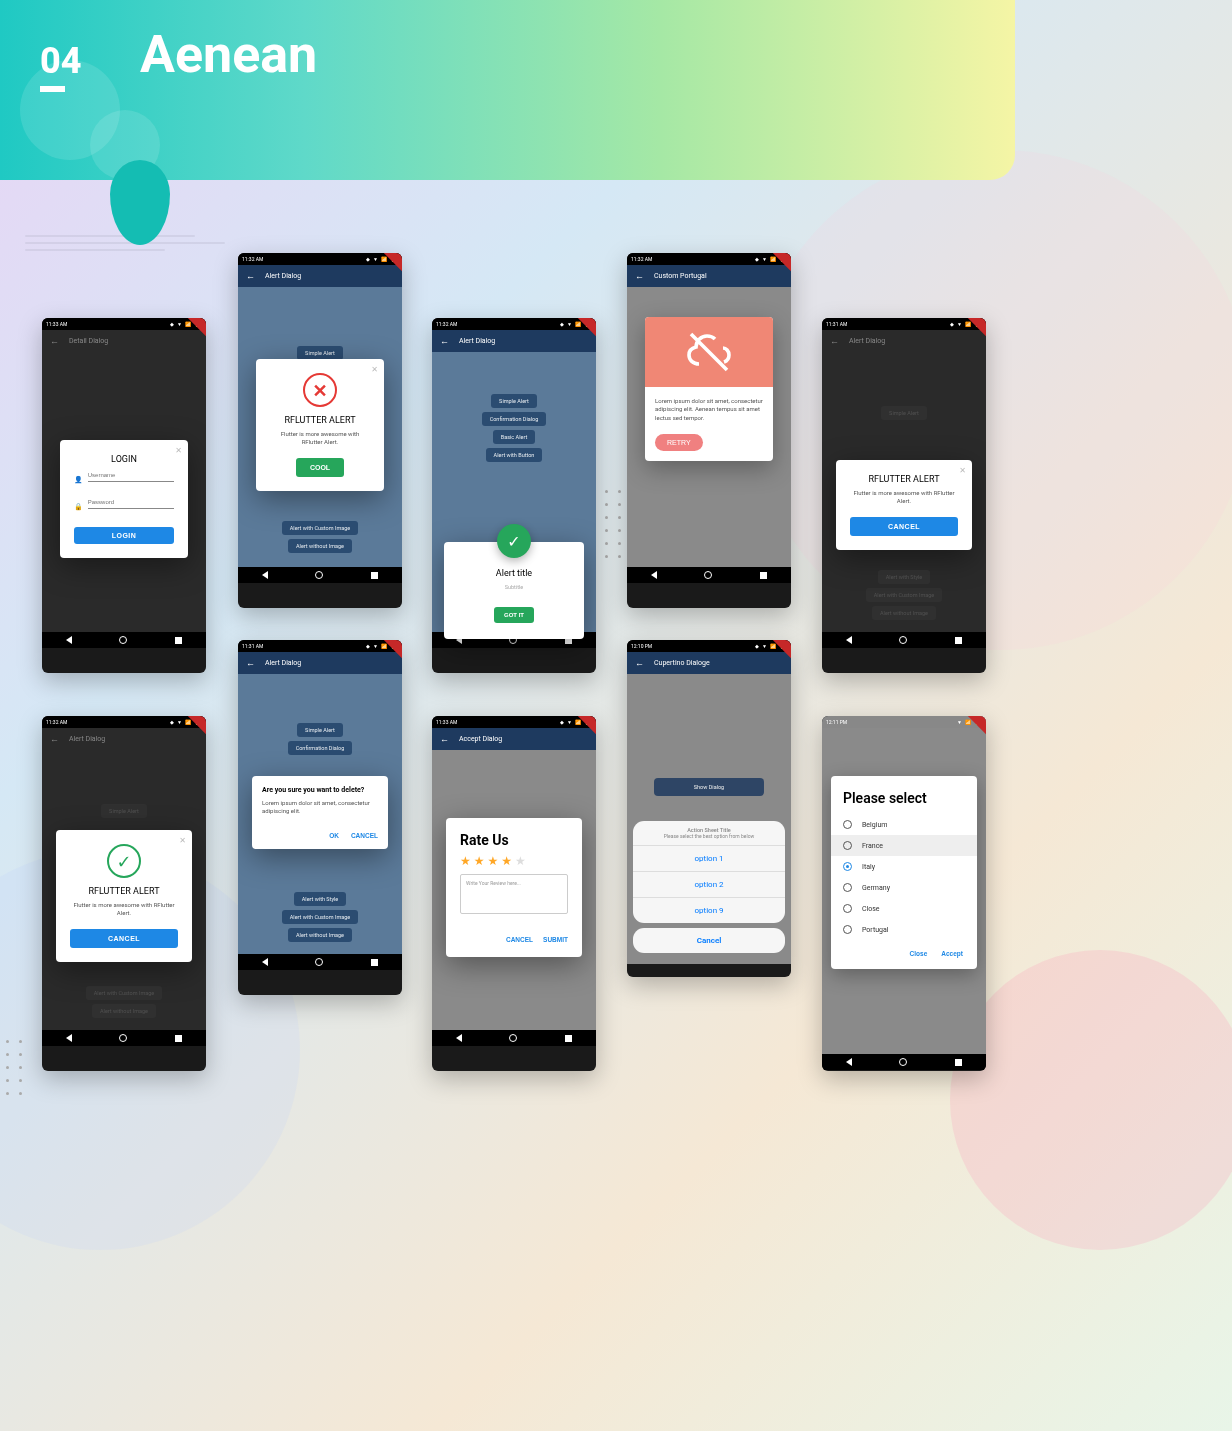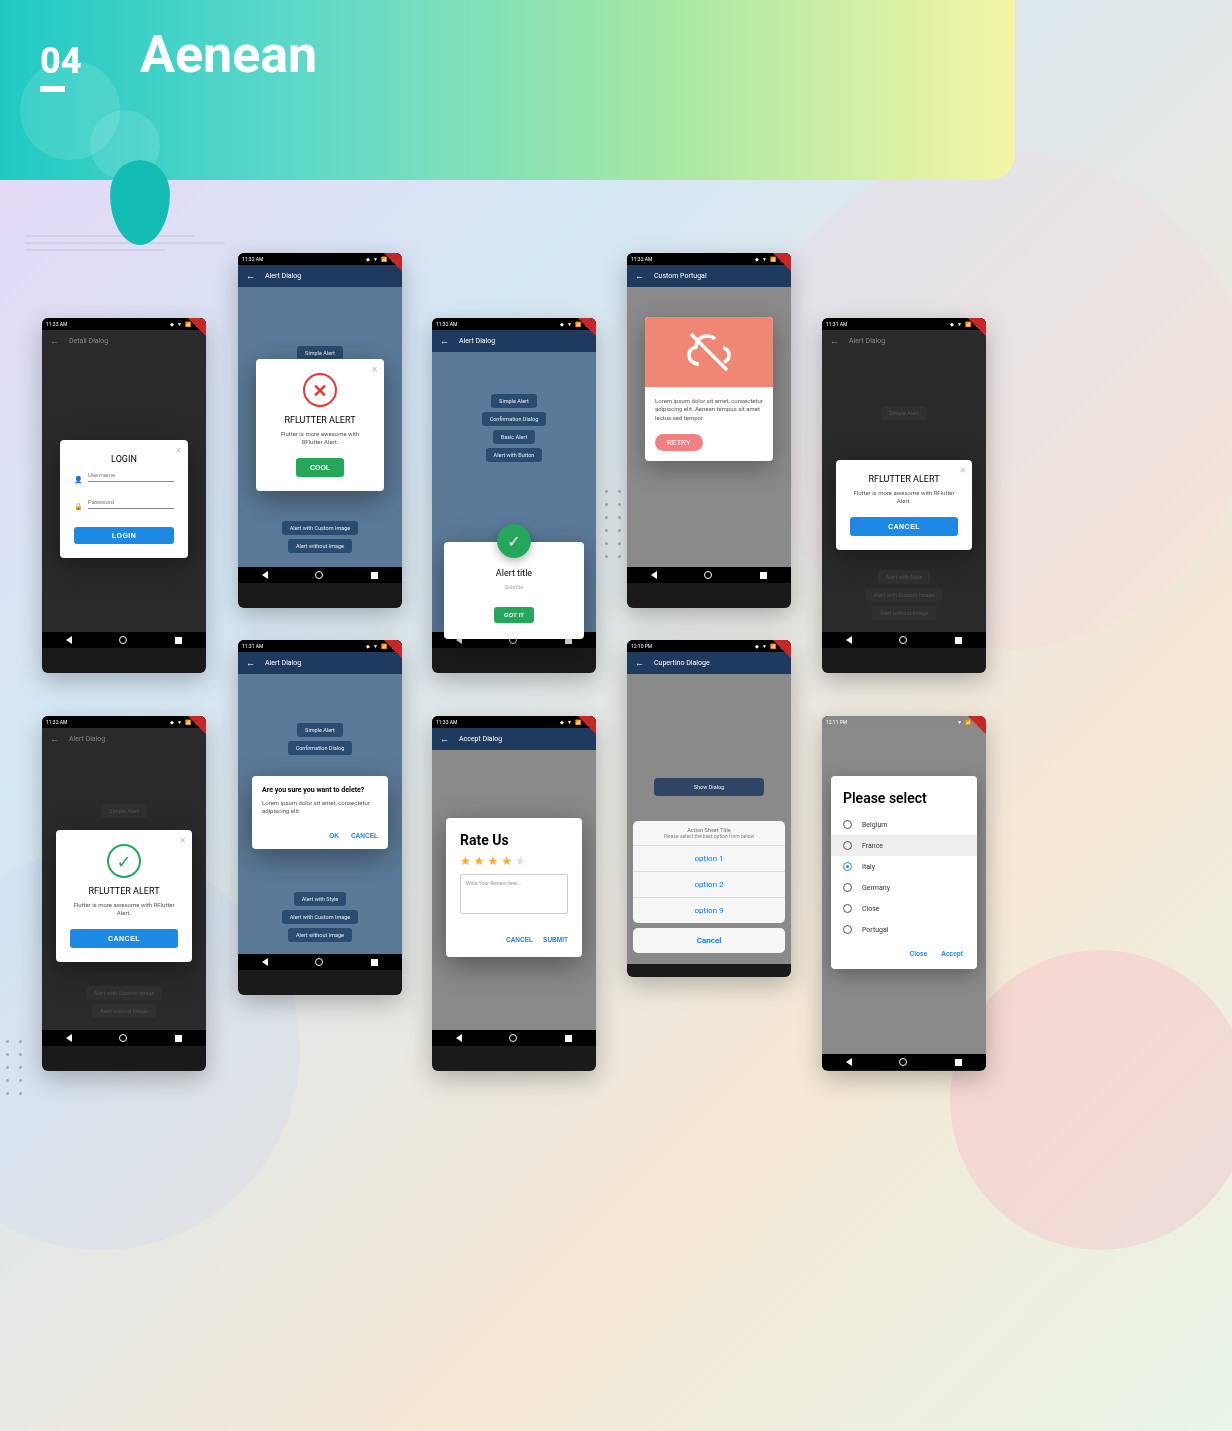--- a/index.html
+++ b/index.html
@@ -117,21 +117,21 @@
 .warning-body { padding:10px; font-size:6px; color:#555; line-height:1.4; }
 
 
 .stars { display:flex; gap:3px; margin:6px 0; }
 .star { font-size:12px; color:#ffa726; }
 .star.empty { color:#ddd; }
 .review-box { border:1px solid #ccc; font-size:5px; padding:5px; height:40px; color:#999; border-radius:2px; }
 
 
 .action-sheet { position:absolute; left:6px; right:6px; bottom:6px; }
-.sheet-group { background:rgba(255,255,255,0.92); border-radius:5px; overflow:hidden; margin-bottom:5px; }
+.sheet-group { background:rgba(255,255,255,0.92); border-radius:11px; overflow:hidden; margin-bottom:5px; }
 .sheet-header { padding:6px; text-align:center; font-size:5.5px; color:#888; }
 .sheet-sub { font-size:5px; }
 .sheet-option { padding:8px; text-align:center; font-size:8px; color:#007aff; border-top:0.5px solid #ddd; }
 
 
 .radio-panel { position:absolute; background:#fff; border-radius:4px; box-shadow:0 6px 20px rgba(0,0,0,0.3); padding:10px 0; }
 .radio-title { font-size:14px; font-weight:600; padding:4px 12px 8px; }
 .radio-row { display:flex; align-items:center; gap:10px; padding:6px 12px; font-size:7px; color:#333;}
 .radio-row.sel-bg { background:#eee; }
 .radio { width:9px; height:9px; border:1.5px solid #555; border-radius:50%; position:relative; }

